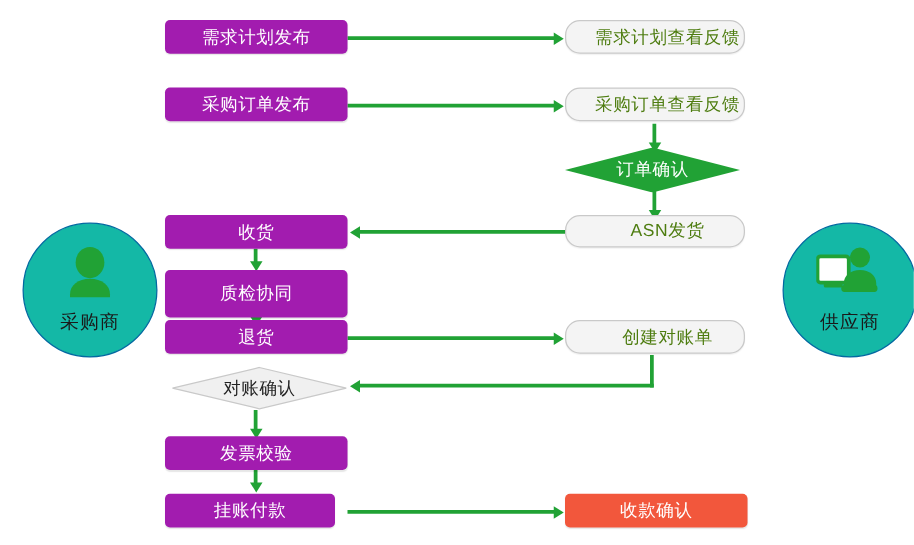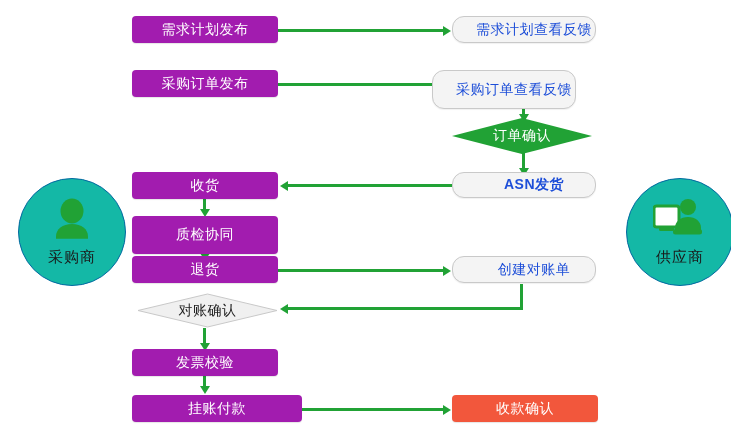--- a/index.html
+++ b/index.html
@@ -22,21 +22,21 @@
     z-index:3;
   }
   .node.green{
     background:#a21caf;
     color:#ffffff;
     border-radius:4px;
     box-shadow:0 1px 1px rgba(0,0,0,.10);
   }
   .node.grey{
     background:#f4f4f4;
-    color:#1d4ed8;
+    color:#4d7c0f;
     border:1px solid #c9c9c9;
     border-radius:12px;
     box-shadow:0 1px 1px rgba(0,0,0,.06);
     padding-left:20px;
   }
   .node.red{
     background:#f2573c;
     color:#ffffff;
     border-radius:4px;
     box-shadow:0 1px 1px rgba(0,0,0,.10);
@@ -154,32 +154,32 @@
   </div>
 
   <div class="node grey" style="left:452px;top:16px;width:144px;height:27px;">
     <span>需求计划查看反馈</span>
   </div>
 
   <div class="node green" style="left:132px;top:70px;width:146px;height:27px;">
     <span>采购订单发布</span>
   </div>
 
-  <div class="node grey" style="left:432px;top:70px;width:144px;height:39px;">
+  <div class="node grey" style="left:452px;top:70px;width:144px;height:27px;">
     <span>采购订单查看反馈</span>
   </div>
 
   <div class="diamond green-d" style="left:452px;top:118px;width:140px;height:36px;">
     <svg width="140" height="36" viewBox="0 0 140 36" aria-hidden="true">
       <polygon points="70,0 140,18 70,36 0,18" fill="#21a235"></polygon>
     </svg>
     <span class="dtext">订单确认</span>
   </div>
 
-  <div class="node grey" style="left:452px;top:172px;width:144px;height:26px;font-weight:bold;">
+  <div class="node grey" style="left:452px;top:172px;width:144px;height:26px;">
     <span>ASN发货</span>
   </div>
 
   <div class="node green" style="left:132px;top:172px;width:146px;height:27px;">
     <span>收货</span>
   </div>
 
   <div class="node green" style="left:132px;top:216px;width:146px;height:38px;">
     <span>质检协同</span>
   </div>
@@ -196,21 +196,21 @@
     <svg width="141" height="35" viewBox="0 0 141 35" aria-hidden="true">
       <polygon points="70.5,1 140,17.5 70.5,34 1,17.5" fill="#f0f0f0" stroke="#c9c9c9" stroke-width="1"></polygon>
     </svg>
     <span class="dtext">对账确认</span>
   </div>
 
   <div class="node green" style="left:132px;top:349px;width:146px;height:27px;">
     <span>发票校验</span>
   </div>
 
-  <div class="node green" style="left:132px;top:395px;width:170px;height:27px;">
+  <div class="node green" style="left:132px;top:395px;width:136px;height:27px;">
     <span>挂账付款</span>
   </div>
 
   <div class="node red" style="left:452px;top:395px;width:146px;height:27px;">
     <span>收款确认</span>
   </div>
 
 </div>
 
 </body></html>

